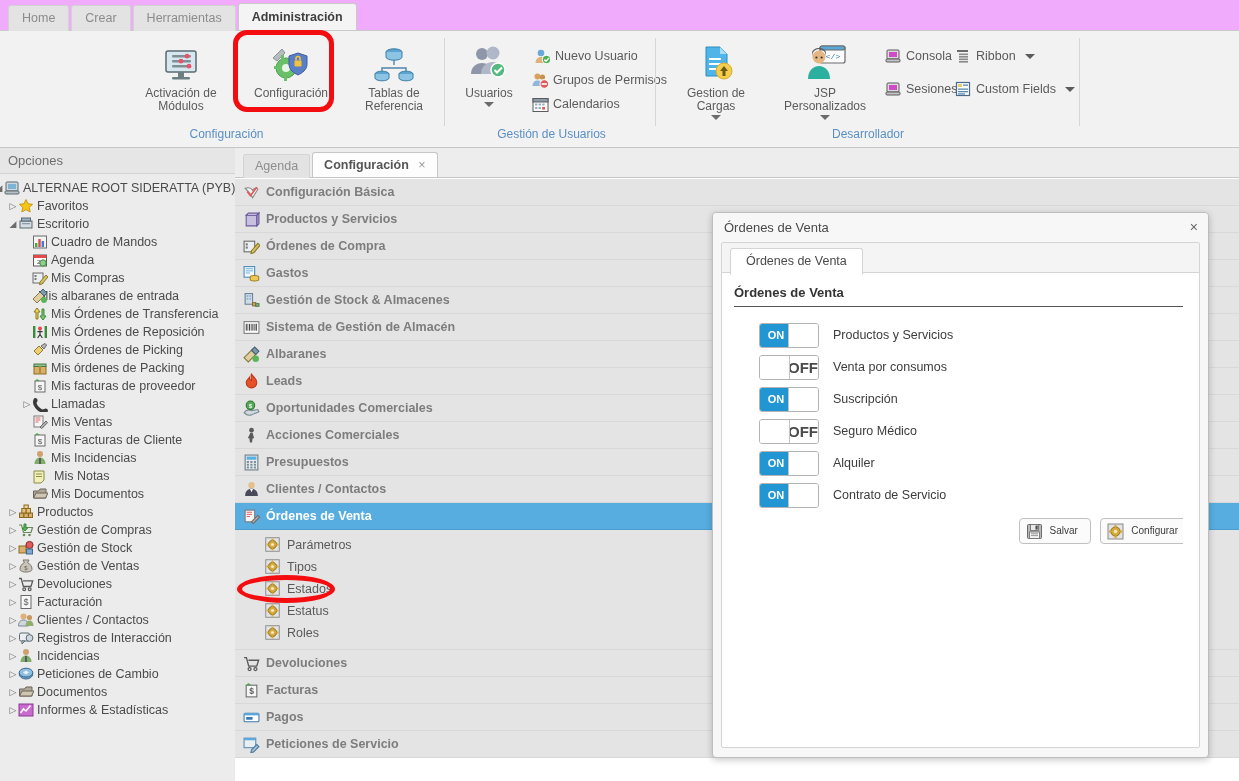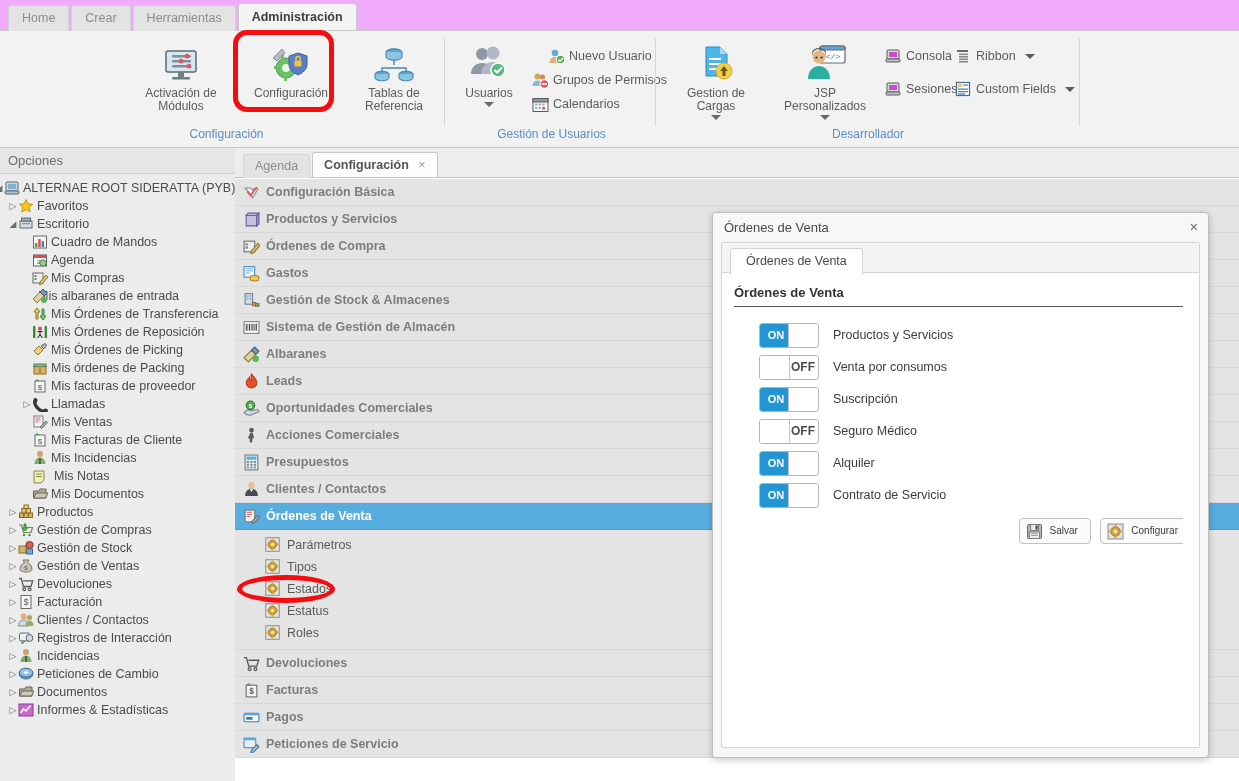--- a/index.html
+++ b/index.html
@@ -202,21 +202,21 @@
     position: absolute; top: 0; width: 30px; height: 23px;
   }
   .switch.on .lbl {
     position: absolute; left: 0; top: 0; width: 32px; height: 23px;
     background: #2196d3; color: #fff; font-size: 11px; font-weight: bold;
     line-height: 23px; text-align: center;
   }
   .switch.on .knob { right: 0; background: #ffffff; border-left: 1px solid #c4c4c4; }
   .switch.off .lbl {
     position: absolute; right: 0; top: 0; width: 30px; height: 23px;
-    color: #4a4a4a; font-size: 12px; font-weight: bold;
+    color: #4a4a4a; font-size: 15px; font-weight: bold;
     line-height: 23px; text-align: center; background: #ffffff;
   }
   .switch.off .knob { left: 0; background: #ffffff; border-right: 1px solid #c4c4c4; }
   .toggle-row .tgl-label {
     position: absolute; left: 99px; top: 0; line-height: 25px;
     font-size: 12.5px; color: #3c3c3c;
   }
   .dlg-actions {
     position: absolute; right: 0; top: 233px; white-space: nowrap;
   }
@@ -321,21 +321,21 @@
             <circle cx="26" cy="10" r="6.5" fill="#b0b7c8"></circle>
             <path d="M14 31 c0 -7.5 5.5 -12 12 -12 c6.5 0 12 4.5 12 12 z" fill="#b0b7c8"></path>
             <circle cx="31" cy="27" r="7" fill="#56b97f" stroke="#ffffff" stroke-width="1.5"></circle>
             <path d="M27.5 27 l2.5 2.5 l5 -5" fill="none" stroke="#ffffff" stroke-width="2"></path>
           </svg>
         </div>
         <span class="blab">Usuarios</span>
         <span class="bcaret"></span>
       </div>
 
-      <div class="small-btn" style="left:99px; top:14px;text-align:center;">
+      <div class="small-btn" style="left:85px; top:14px;text-align:center;">
         <span class="sico">
           <svg width="17" height="17" viewBox="0 0 17 17">
             <circle cx="7" cy="5" r="3.3" fill="#6aa8d8"></circle>
             <path d="M1.5 15 c0 -3.8 2.5 -6 5.5 -6 c3 0 5.5 2.2 5.5 6 z" fill="#e0b07a"></path>
             <circle cx="12.5" cy="11.5" r="4.2" fill="#4caf50" stroke="#fff" stroke-width="1"></circle>
             <path d="M10.4 11.6 l1.6 1.6 l3 -3.3" fill="none" stroke="#fff" stroke-width="1.5"></path>
           </svg>
         </span>
         <span>Nuevo Usuario</span>
       </div>

